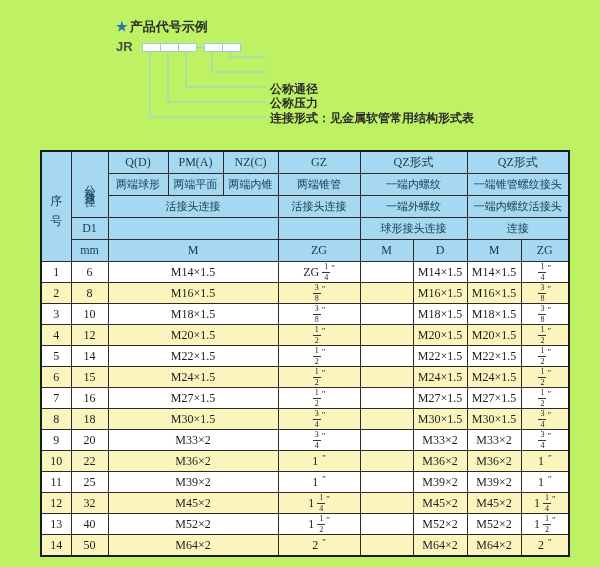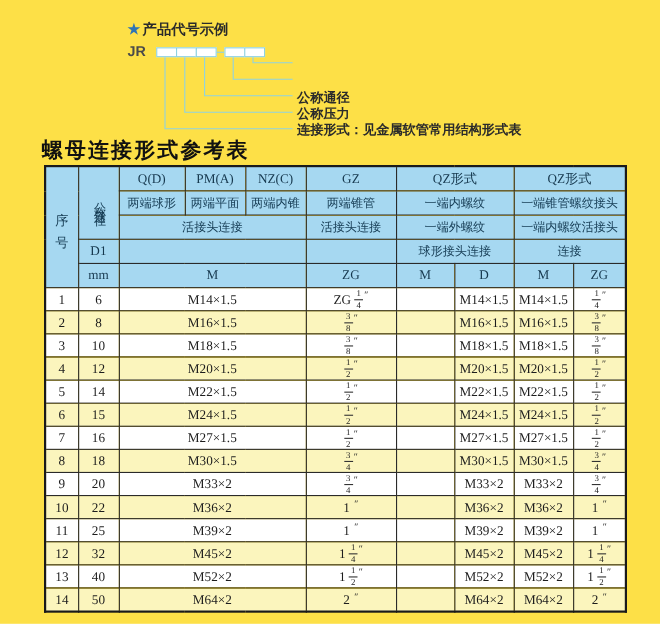--- a/index.html
+++ b/index.html
@@ -1,16 +1,16 @@
 <!DOCTYPE html>
 <html><head>
 <meta charset="utf-8">
 <style>
   html,body{margin:0;padding:0;}
-  .page{position:relative;width:600px;height:567px;background:#fde047;overflow:hidden;
+  .page{position:relative;width:600px;height:567px;background:#bef264;overflow:hidden;
         font-family:"Liberation Sans",sans-serif;color:#222;}
 
   
   .diagram{position:absolute;left:0;top:0;width:600px;height:128px;}
   .diag-heading{position:absolute;left:116px;top:18px;font-size:13px;font-weight:bold;color:#2b2b2b;}
   .star{color:#2e74b5;margin-right:2px;}
   .jr{position:absolute;left:116px;top:39px;font-size:13px;font-weight:bold;color:#4a4a4a;
       font-family:"Liberation Sans",sans-serif;}
   .code-box{position:absolute;top:43px;width:17px;height:7px;border:1px solid #8ed2e2;background:#fff;}
   .code-dash{position:absolute;top:47px;width:7px;height:1px;background:#8ed2e2;}
@@ -65,21 +65,20 @@
     <span class="code-box" style="left:178px"></span>
     <span class="code-dash" style="left:197px"></span>
     <span class="code-box" style="left:204px"></span>
     <span class="code-box" style="left:222px"></span>
 
     <div class="diag-label" style="top:81px">公称通径</div>
     <div class="diag-label" style="top:95px">公称压力</div>
     <div class="diag-label" style="top:110px">连接形式：见金属软管常用结构形式表</div>
   </div>
 
-  <h2 class="table-title">螺母连接形式参考表</h2>
 
   <table class="ref">
     <colgroup>
       <col style="width:30px">
         <col style="width:37px">
         <col style="width:60px">
         <col style="width:55px">
       <col style="width:55px">
         <col style="width:82px">
         <col style="width:53px">

